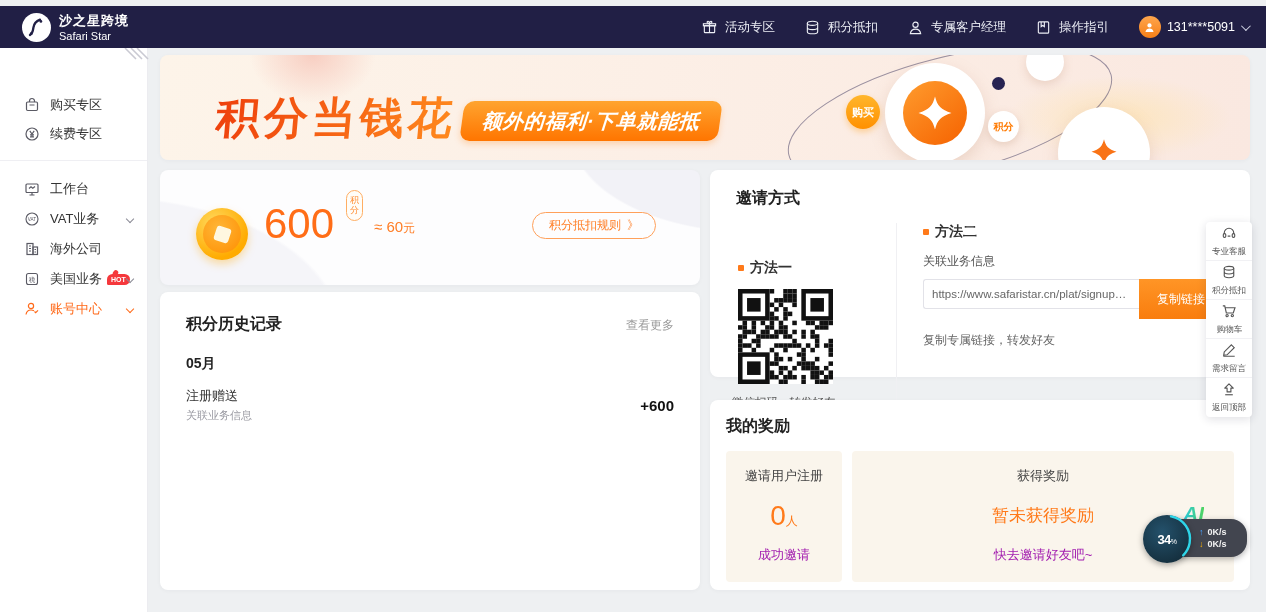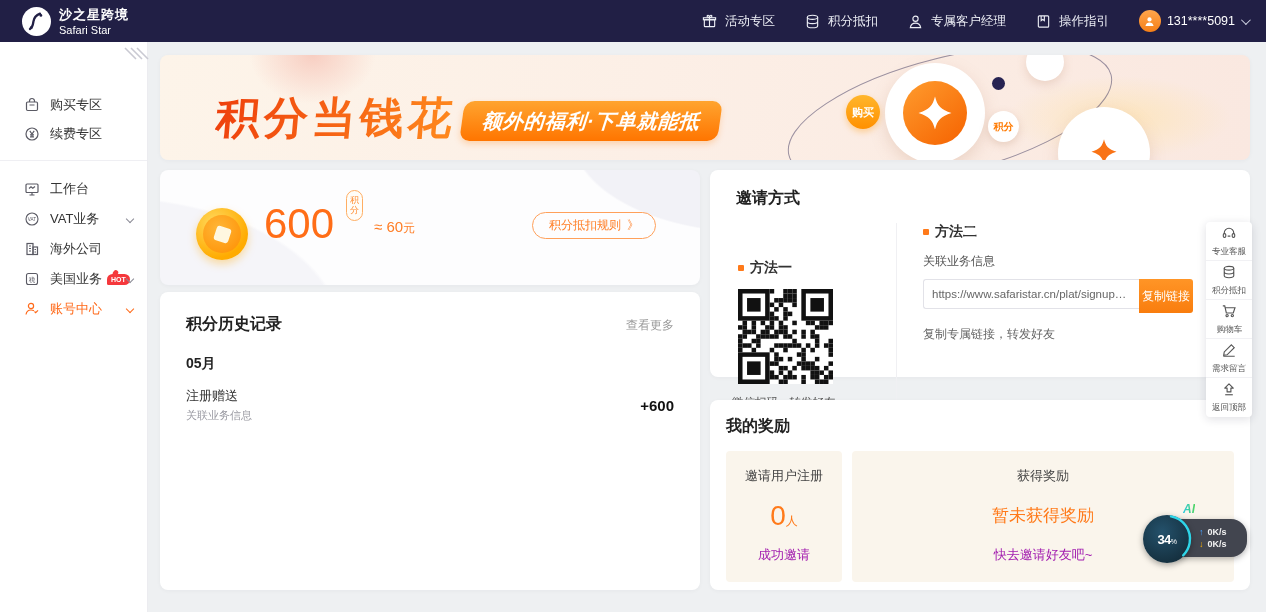--- a/index.html
+++ b/index.html
@@ -4,21 +4,21 @@
 <style>
   * { margin:0; padding:0; box-sizing:border-box; }
   html,body { width:1266px; height:612px; }
   body {
     font-family:"Liberation Sans","DejaVu Sans",sans-serif;
     background:#eef0f2; position:relative; overflow:hidden; color:#333;
   }
   .screen { position:absolute; inset:0; }
 
   
-  .navbar { position:absolute; top:0; left:0; width:1266px; height:42px;
+  .navbar { position:absolute; top:6px; left:0; width:1266px; height:42px;
     background:#211f45; display:flex; align-items:center; z-index:50; }
   .logo { display:flex; align-items:center; gap:8px; margin-left:22px; }
   .logo-mark { width:29px; height:29px; border-radius:50%; background:#fff;
     display:flex; align-items:center; justify-content:center; }
   .logo-text div:first-child { color:#fff; font-size:13px; font-weight:bold; letter-spacing:1px; }
   .logo-text div:last-child  { color:#fff; font-size:11px; font-weight:normal; }
   .nav-right { margin-left:auto; display:flex; align-items:center; margin-right:18px; }
   .nav-item { display:flex; align-items:center; gap:8px; color:#eceef5;
     font-size:12.5px; margin-left:30px; cursor:pointer; }
   .nav-item svg { display:block; }
@@ -125,21 +125,21 @@
   .invite-col2 { flex:1; padding-left:26px; border-left:1px solid #f0f0f3; margin-left:8px; }
   .method-label { display:flex; align-items:center; gap:6px; font-size:14px; font-weight:bold; color:#333; }
   .bullet { width:6px; height:6px; background:#ff7a1a; border-radius:1px; }
   .qr-box { margin:12px 0 0 10px; width:95px; height:95px; }
   .qr-caption { font-size:11.5px; color:#555; margin:11px 0 0 4px; }
   .link-label { font-size:12px; color:#555; margin-top:12px; }
   .link-row { display:flex; margin-top:9px; }
   .link-input { width:216px; height:30px; border:1px solid #e2e2e8; border-right:none;
     border-radius:3px 0 0 3px; font-size:11.5px; color:#666; padding:0 8px;
     font-family:inherit; outline:none; background:#fff; white-space:nowrap; overflow:hidden; text-overflow:ellipsis;}
-  .copy-btn { height:34px; padding:0 3px; background:linear-gradient(180deg,#ff9526,#f97d0e);
+  .copy-btn { height:40px; padding:0 18px; background:linear-gradient(180deg,#ff9526,#f97d0e);
     border:none; border-radius:0 3px 3px 0; color:#fff; font-size:12px; cursor:pointer; font-family:inherit; }
   .link-hint { font-size:12px; color:#666; margin-top:13px; }
 
   
   .rewards-card { left:710px; top:400px; width:540px; height:190px; padding:16px 16px; }
   .reward-panels { display:flex; gap:10px; margin-top:14px; }
   .reward-panel { background:#faf5ec; border-radius:4px; height:131px;
     display:flex; flex-direction:column; align-items:center; justify-content:space-between;
     padding:16px 0 18px 0; }
   .rp-1 { width:116px; }
@@ -153,21 +153,21 @@
   
   .float-bar { position:absolute; left:1206px; top:222px; width:46px; background:#fff;
     border-radius:4px; box-shadow:0 2px 10px rgba(30,30,60,.14); z-index:60; }
   .fb-item { height:39px; display:flex; flex-direction:column; align-items:center;
     justify-content:center; gap:2px; cursor:pointer; border-bottom:1px solid #f1f1f4; }
   .fb-item:last-child { border-bottom:none; }
   .fb-item span { font-size:9px; color:#555; transform:scale(.95); white-space:nowrap; }
 
   
   .net-widget { position:absolute; left:1143px; top:502px; z-index:70; width:120px; height:70px; }
-  .nw-ai { position:absolute; left:40px; top:0; font-size:12px; font-weight:900; font-style:italic;
+  .nw-ai { position:absolute; left:40px; top:0; font-size:21px; font-weight:900; font-style:italic;
     background:linear-gradient(90deg,#29c8e2,#4fd45f); -webkit-background-clip:text;
     background-clip:text; color:transparent;text-align:center; }
   .nw-pill { position:absolute; left:22px; top:17px; width:82px; height:38px; background:#42454f;
     border-radius:16px; display:flex; flex-direction:column; justify-content:center;
     padding-left:34px; gap:2px; box-shadow:0 2px 6px rgba(0,0,0,.3); }
   .nw-row { display:flex; align-items:center; gap:4px; font-size:9px; color:#f2f2f2; font-weight:bold; }
   .nw-up { color:#4aa3ff; font-size:9px; } .nw-dn { color:#ffb400; font-size:9px; }
   .nw-circle { position:absolute; left:0; top:13px; width:48px; height:48px; border-radius:50%;
     background:radial-gradient(circle at 40% 35%, #24516b, #15303f 75%);
     display:flex; align-items:center; justify-content:center;

